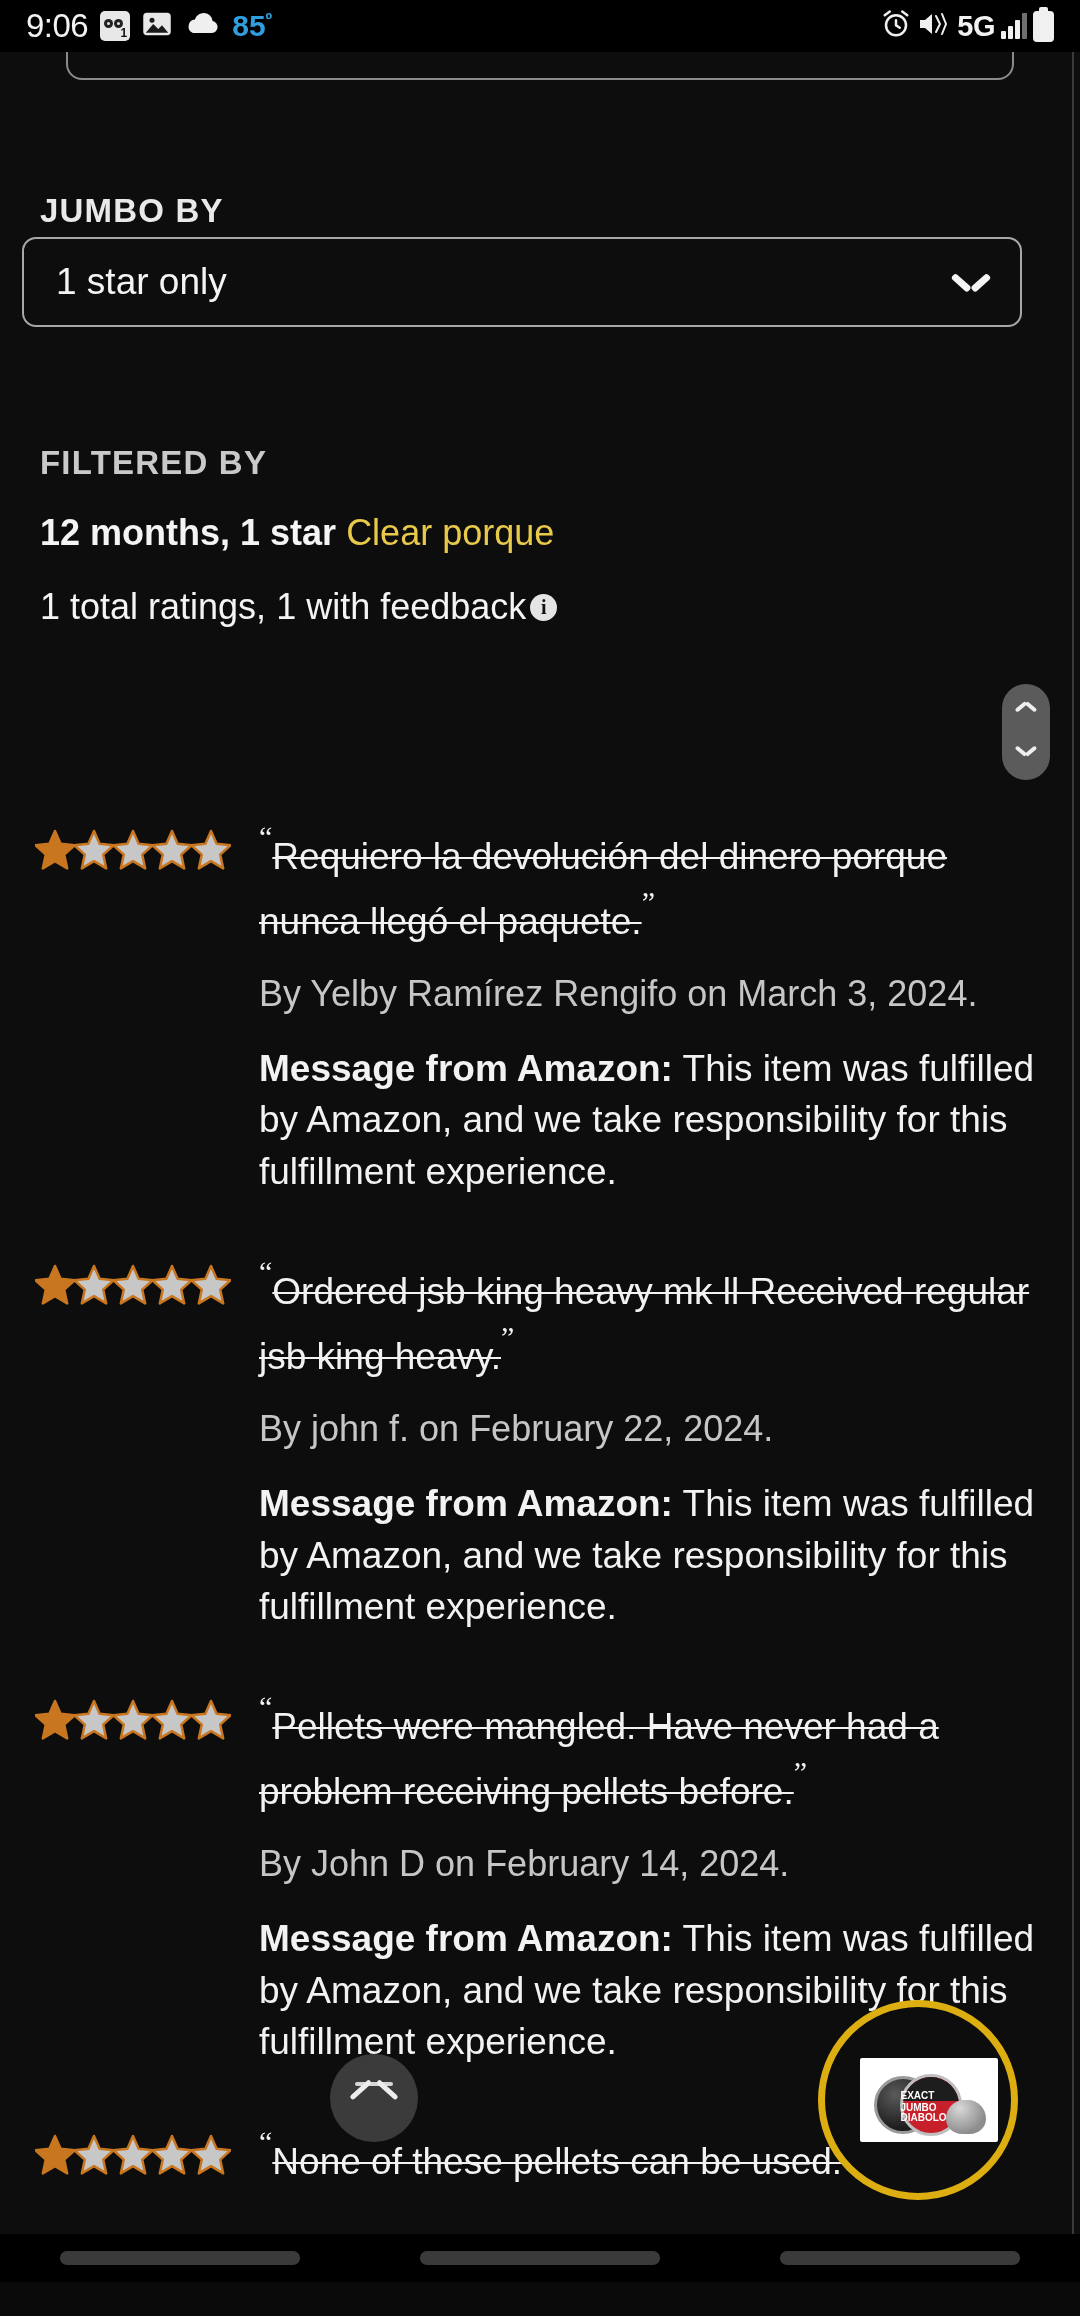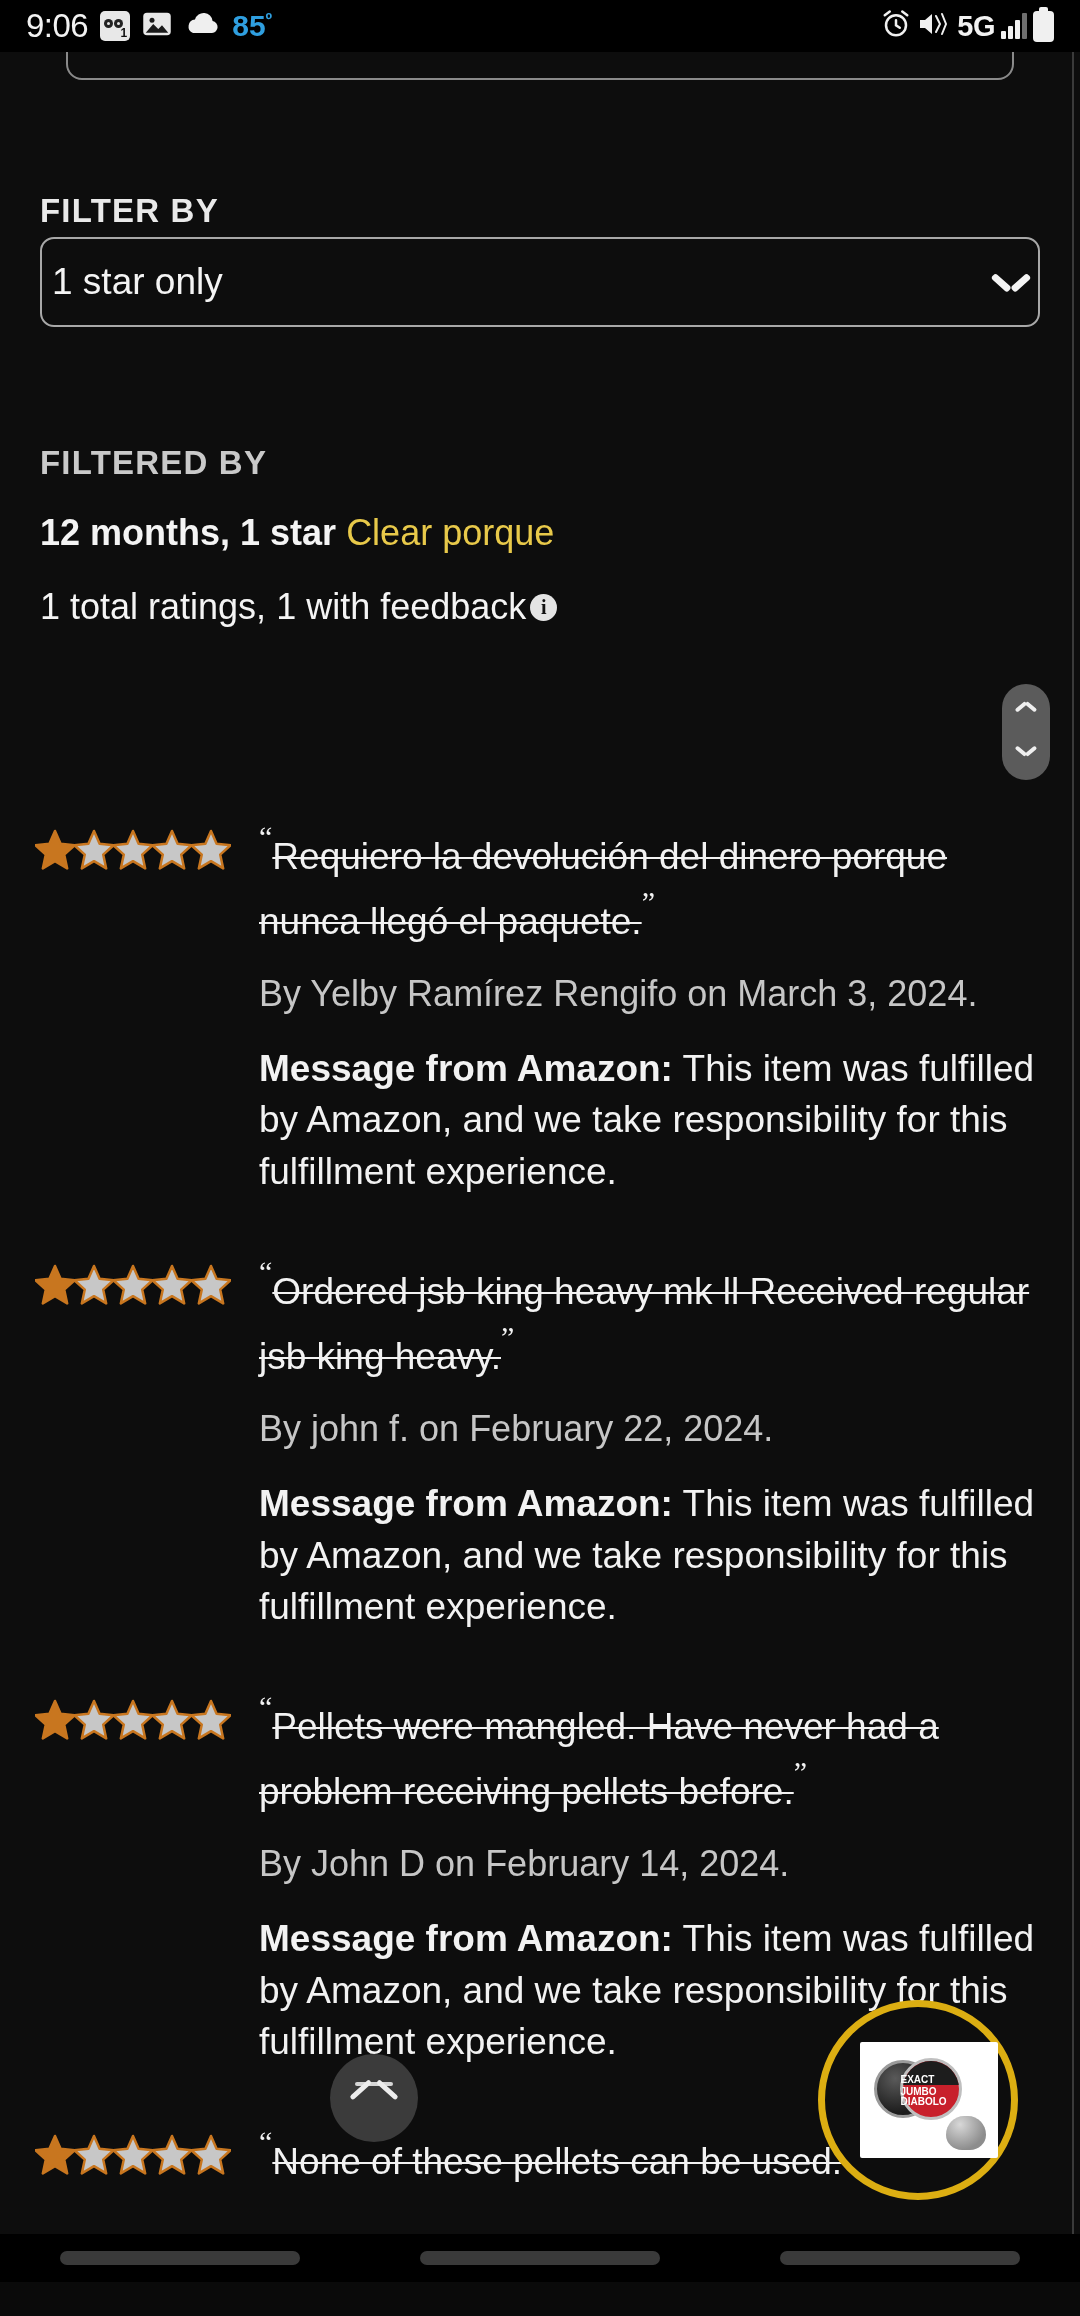--- a/index.html
+++ b/index.html
@@ -70,25 +70,25 @@
     position:absolute; top:-64px; left:66px; width:948px; height:92px;
     border:2px solid #8a8a8a; border-radius:16px;
   }
 
   .section-label{
     color:#e9e9e9; font-size:33px; font-weight:700; letter-spacing:1.2px;
   }
   #filter-by-label{ position:absolute; top:140px; left:40px; }
 
   #star-filter-select{
-    position:absolute; top:185px; left:40px;
+    position:absolute; top:185px; left:22px;
     width:1000px; height:90px;
     border:2px solid #a8a8a8; border-radius:14px;
     background:#0d0d0d;
-    display:flex; align-items:center; padding:0 10px;
+    display:flex; align-items:center; padding:0 32px;
   }
   #star-filter-select .sel-val{ color:#f4f4f4; font-size:37px; }
   #star-filter-select .chev{
     margin-left:auto; width:34px;height:20px; position:relative;
   }
   #star-filter-select .chev::before,
   #star-filter-select .chev::after{
     content:""; position:absolute; top:0; width:22px;height:7px;
     background:#f4f4f4; border-radius:3px;
   }
@@ -185,21 +185,21 @@
 
   
   #product-bubble{
     position:absolute; left:818px; top:1948px;
     width:200px;height:200px;border-radius:50%;
     border:7px solid #dcae12;
     display:flex;align-items:center;justify-content:center;
     background:#0d0d0d; z-index:31;
   }
   #product-thumb{
-    width:138px;height:116px;background:#fff;border-radius:2px;
+    width:138px;height:84px;background:#fff;border-radius:2px;
     position:relative;overflow:hidden;margin-left:21px;
   }
   .tin{
     position:absolute;border-radius:50%;
   }
   .tin.back{
     left:14px;top:18px;width:58px;height:58px;
     background:radial-gradient(circle at 35% 30%, #5a5a5a, #1c1c1c 70%);
     border:3px solid #9a9a9a;
   }
@@ -286,21 +286,21 @@
       </span>
     <span class="battery"></span>
   </div>
 </div>
 
 <div id="page">
 
   <div id="right-edge"></div>
   <div id="top-cut-pill"></div>
 
-  <div id="filter-by-label" class="section-label">FILTER BY</div>
+  <div id="filter-by-label" class="section-label">JUMBO BY</div>
 
   <div id="star-filter-select">
     <span class="sel-val">1 star only</span>
     <span class="chev"></span>
   </div>
 
   <div id="filtered-by-label" class="section-label">FILTERED BY</div>
 
   <div id="filter-summary">
     <span>12 months, 1 star</span>

